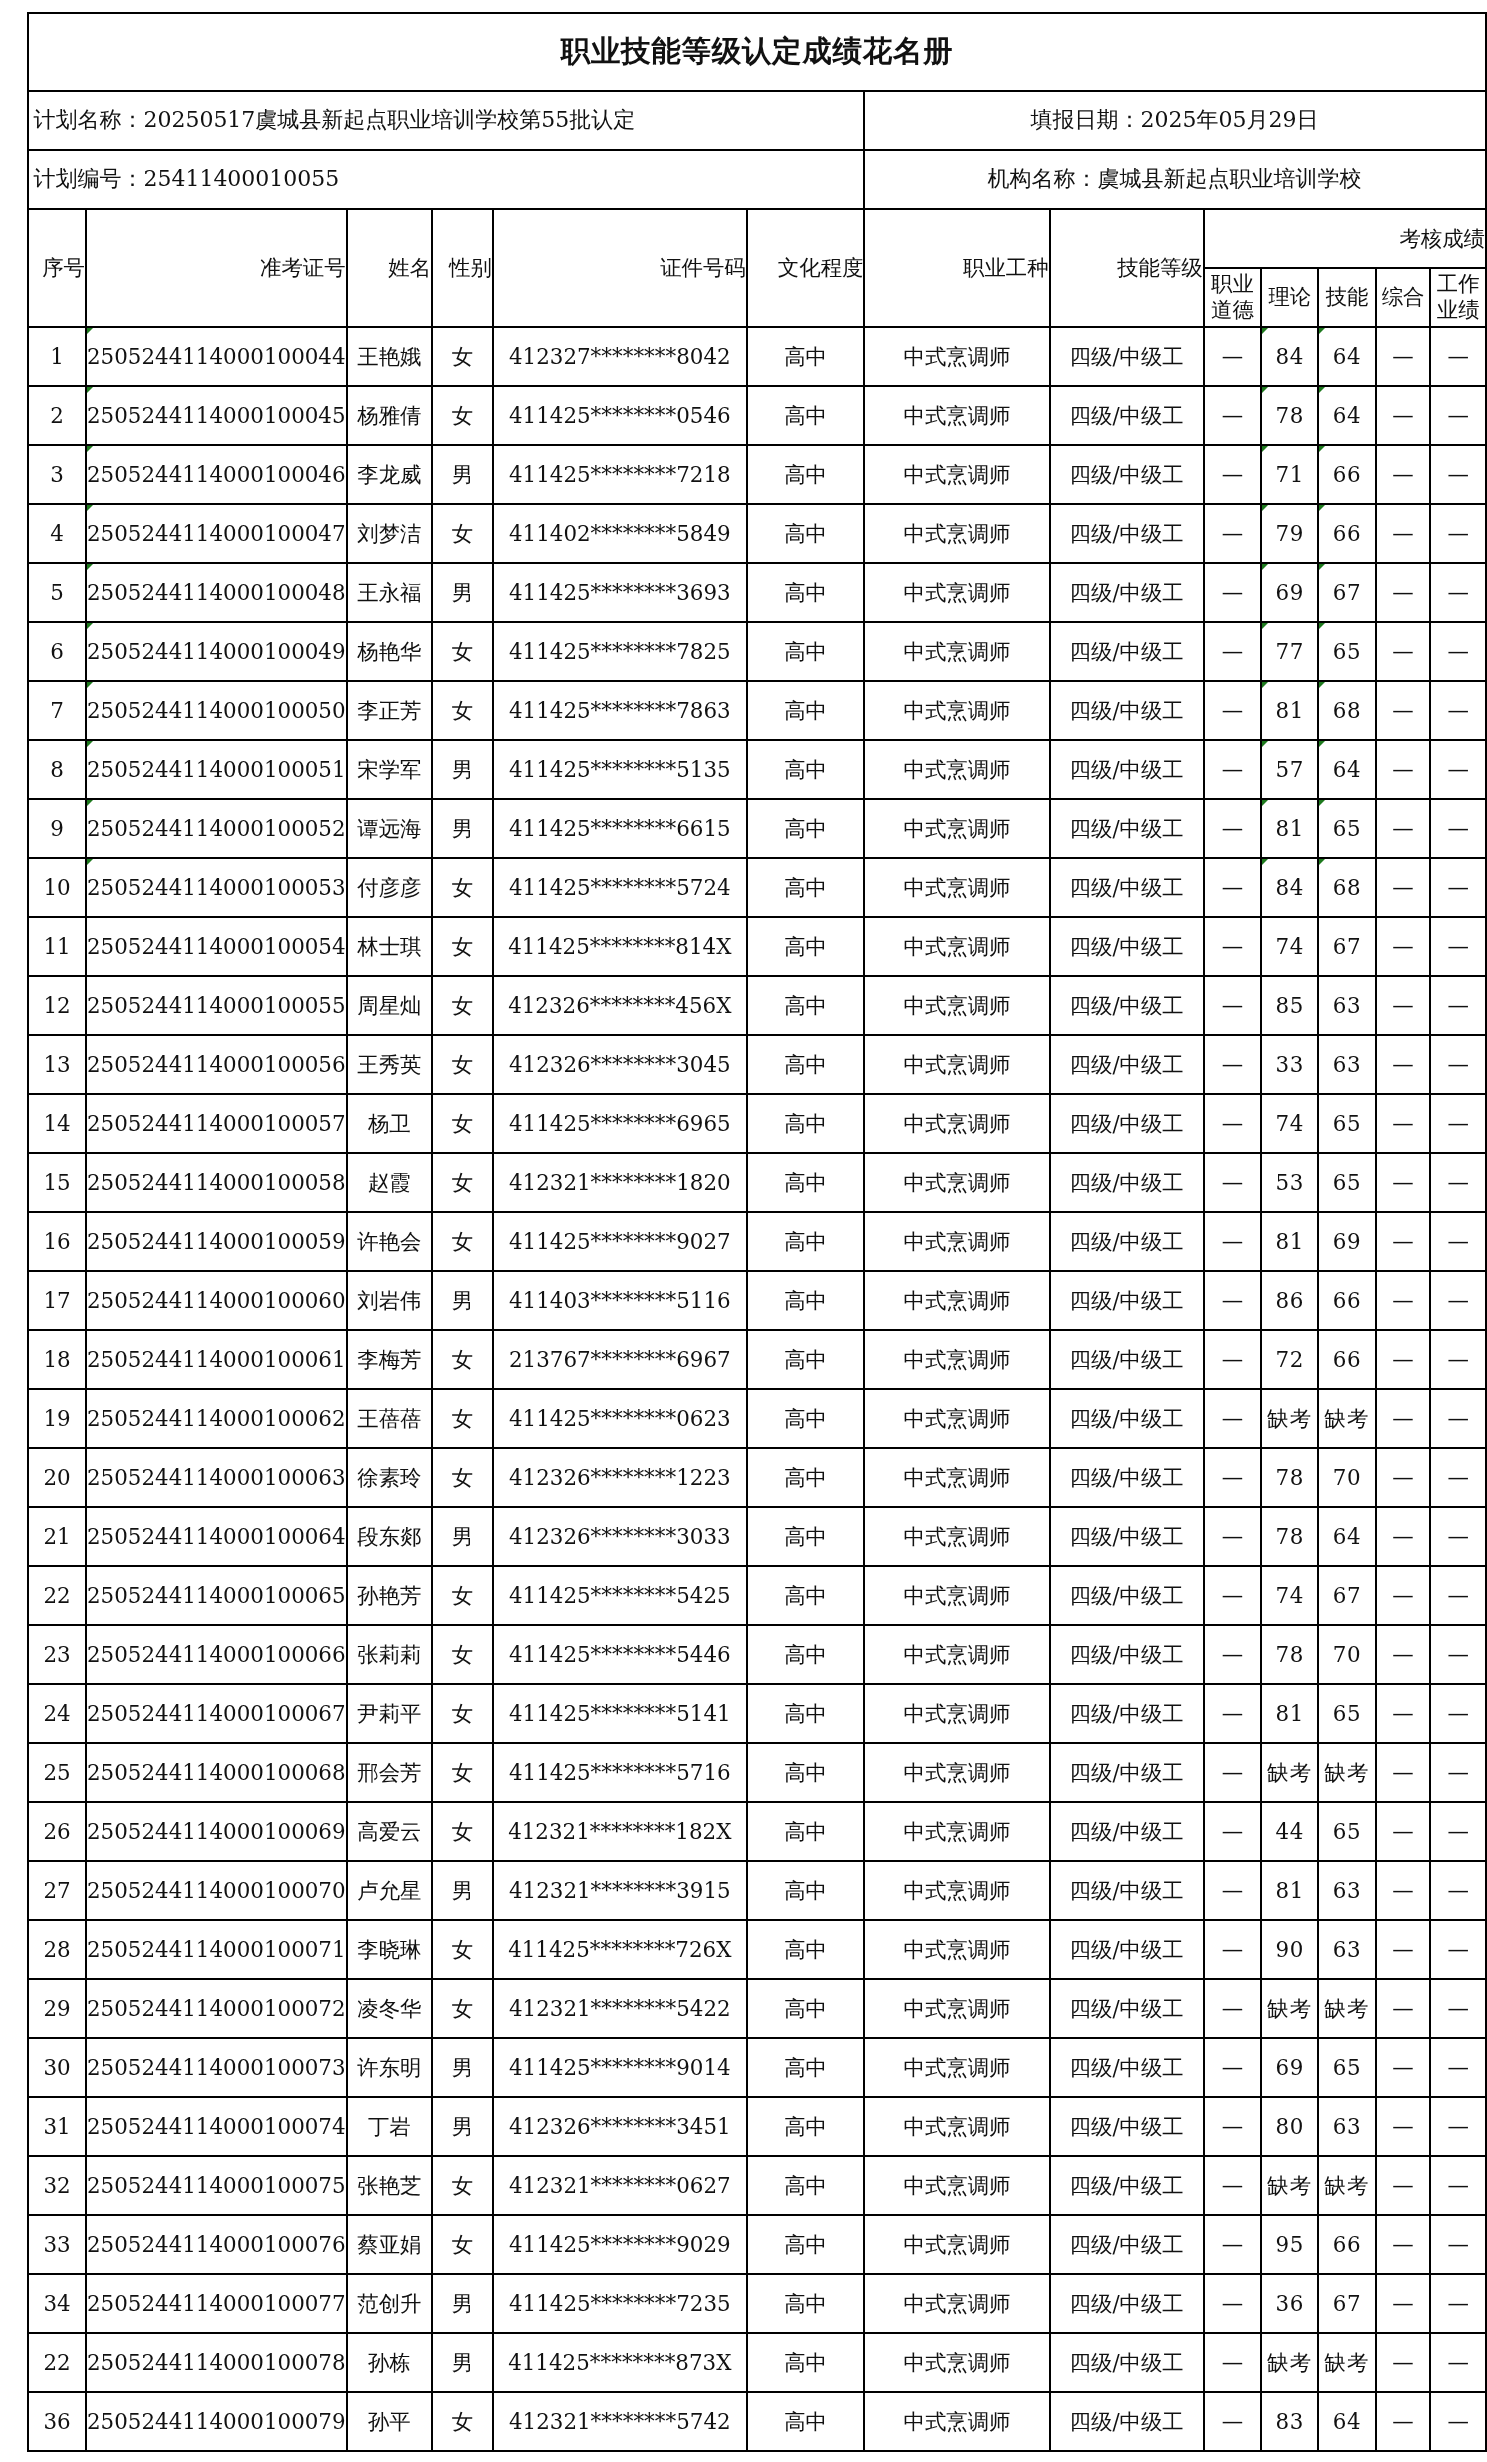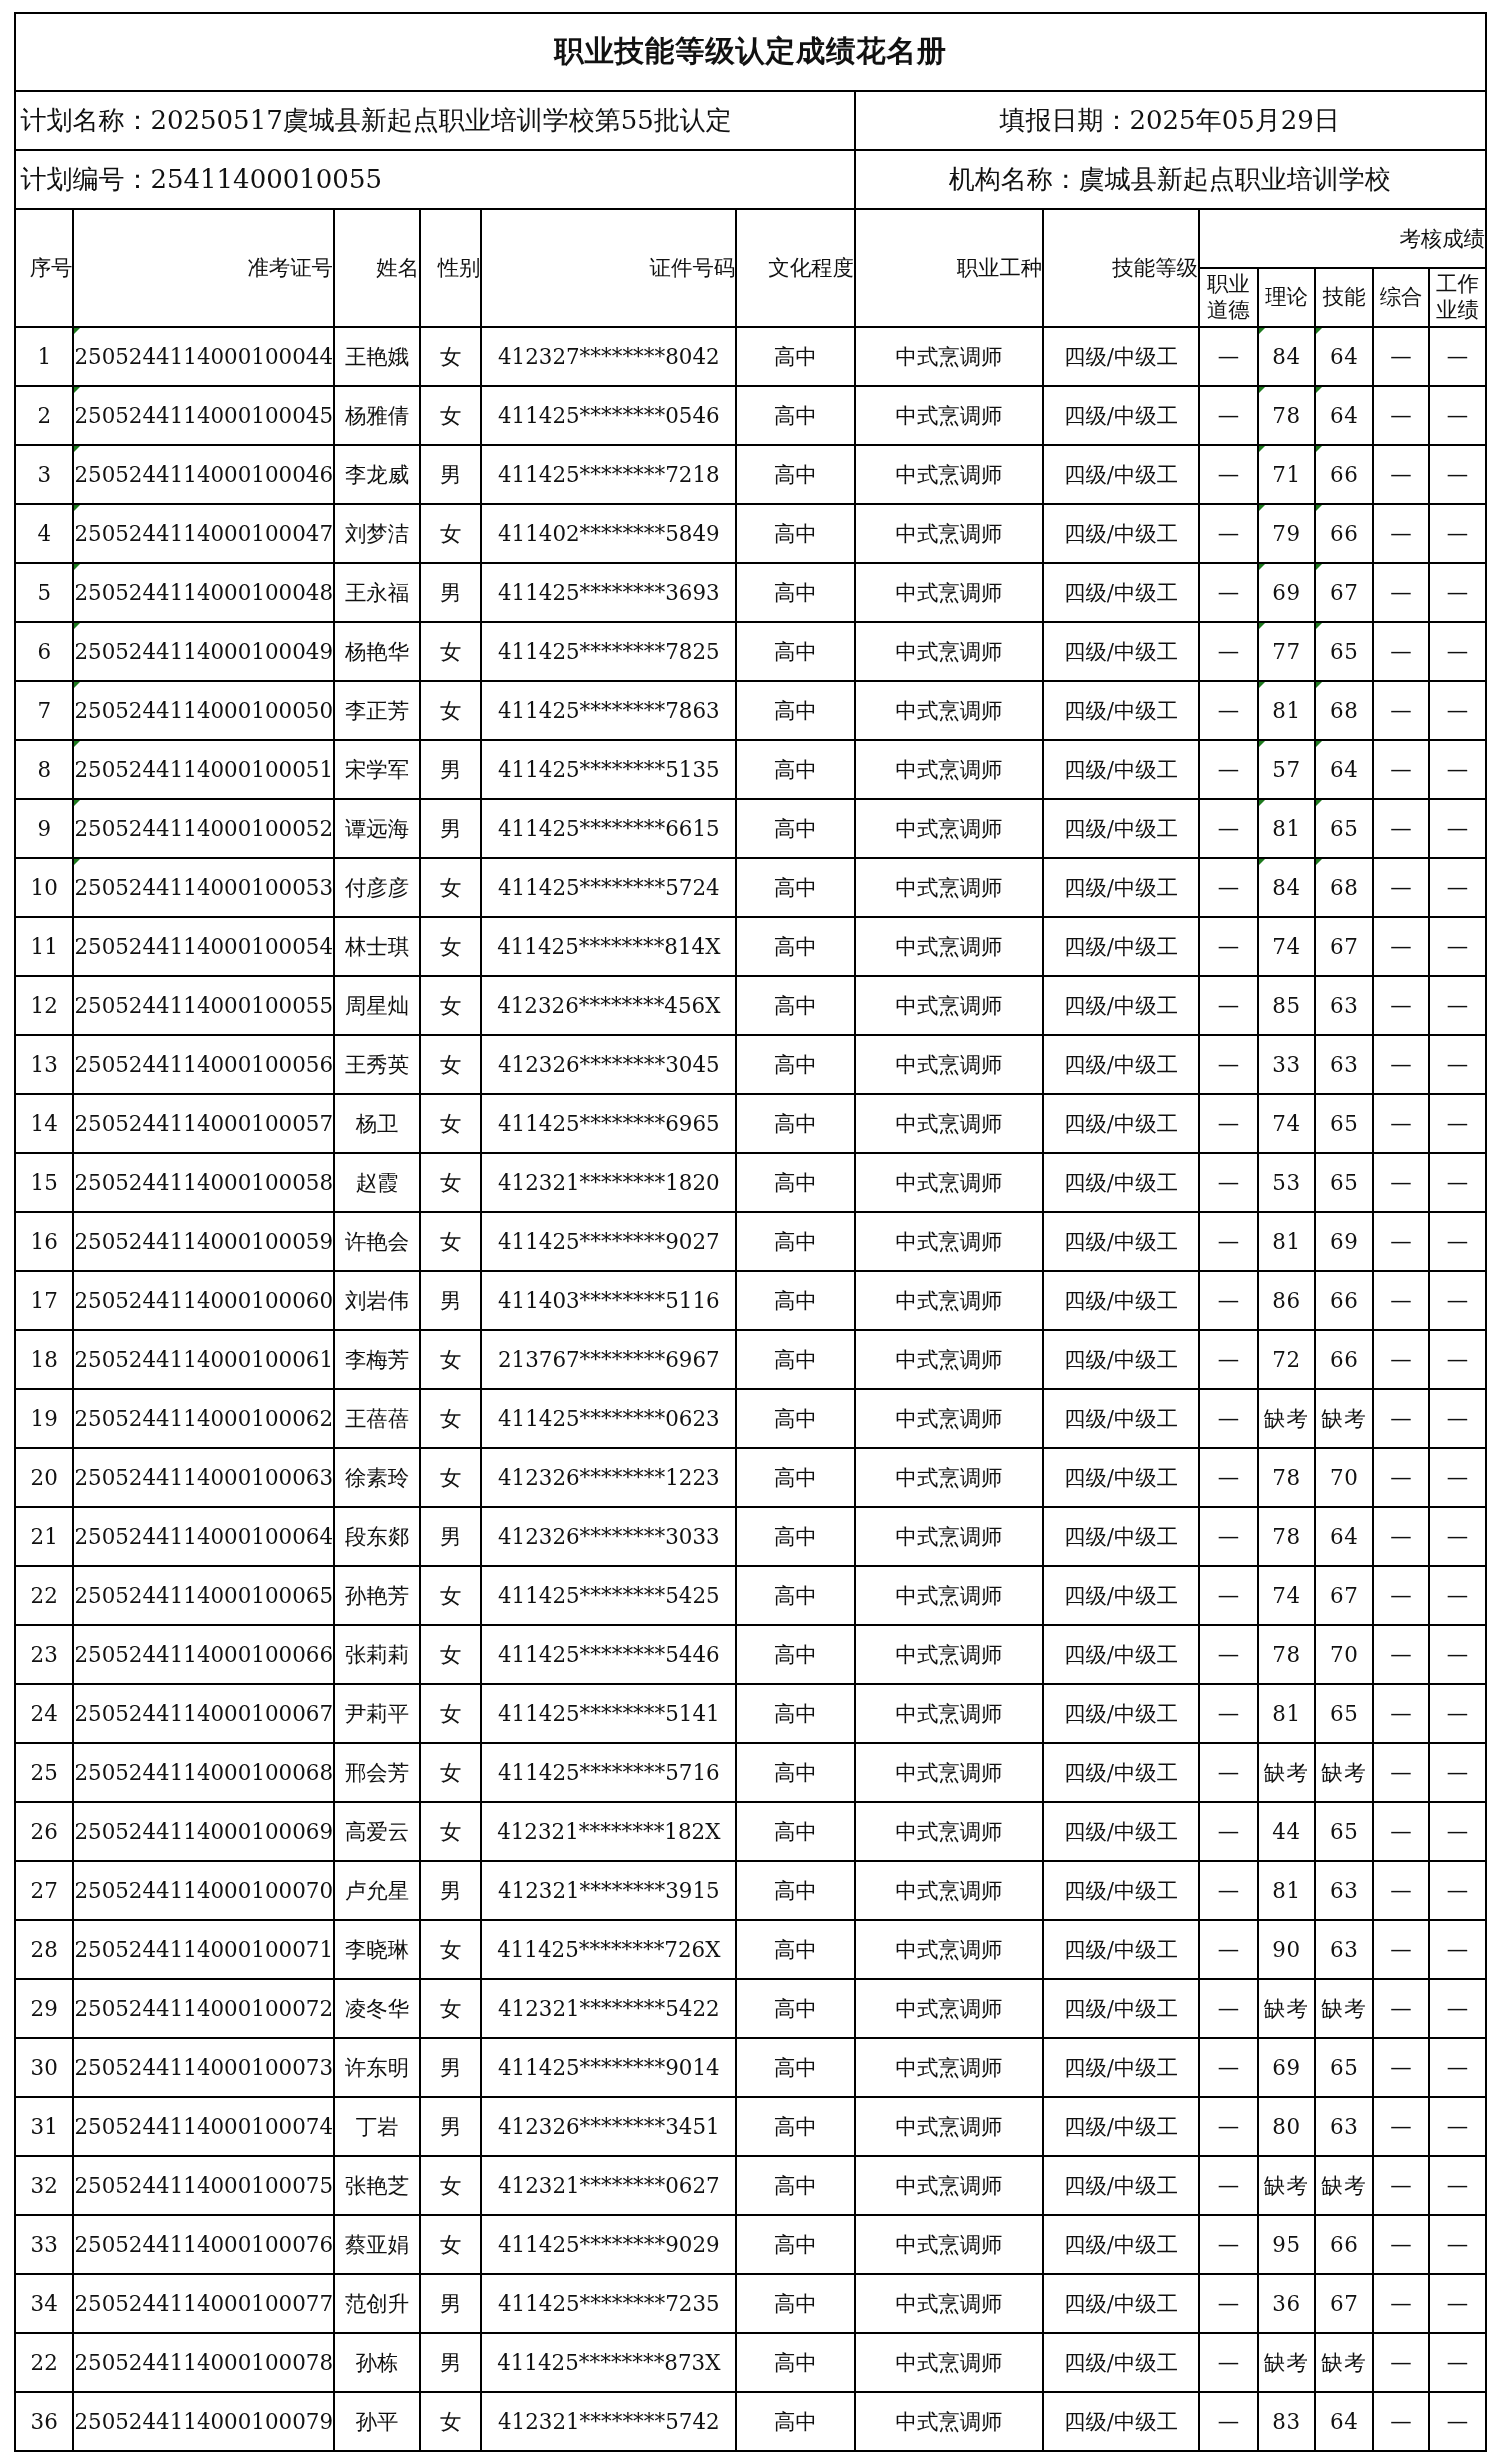--- a/index.html
+++ b/index.html
@@ -1,18 +1,18 @@
 <!DOCTYPE html>
 <html style="font-size:11.8px"><head>
 <meta charset="utf-8">
 <style>
   html, body { margin: 0; padding: 0; background: #ffffff; }
   body { width: 1487px; height: 2462px; position: relative; overflow: hidden; }
   .sheet {
-    position: absolute; left: 14px; top: 11.8px;
+    position: absolute; left: 27px; top: 11.8px;
     border-collapse: collapse;
     table-layout: fixed;
     font-family: "DejaVu Serif", "Liberation Serif", serif;
     color: #111;
     border-radius: 23px;
   }
   .sheet td {
     border: 2.2px solid #000;
     padding: 0;
     text-align: center;
@@ -22,21 +22,21 @@
     white-space: nowrap;
     position: relative;
   }
   .title-cell {
     height: 76px;
     font-family: "DejaVu Sans", "Liberation Sans", sans-serif;
     font-weight: bold;
     font-size: 29.5px !important;
     letter-spacing: 0.7px;
   }
-  .info-row td { height: 57px; font-size: 26px; }
+  .info-row td { height: 57px; font-size: 22px; }
   .info-left { text-align: left !important; padding-left: 4.4px !important; }
   .info-right { text-align: center; padding-right: 1.5px !important; }
   .hdr-top td { height: 57px; text-align: right; }
   .hdr-bot td { height: 57px; }
   .hdr { font-size: 22px; }
   .sub-hdr { font-size: 20.7px; line-height: 26.6px; white-space: normal !important; }
   .data-row td { height: 57px; }
   .score { font-family: "DejaVu Serif", serif; font-size: 20px; letter-spacing: 0.7px; }
   .absent { font-size: 19px; letter-spacing: 1.5px; }
   .dash { font-size: 20.7px; }

